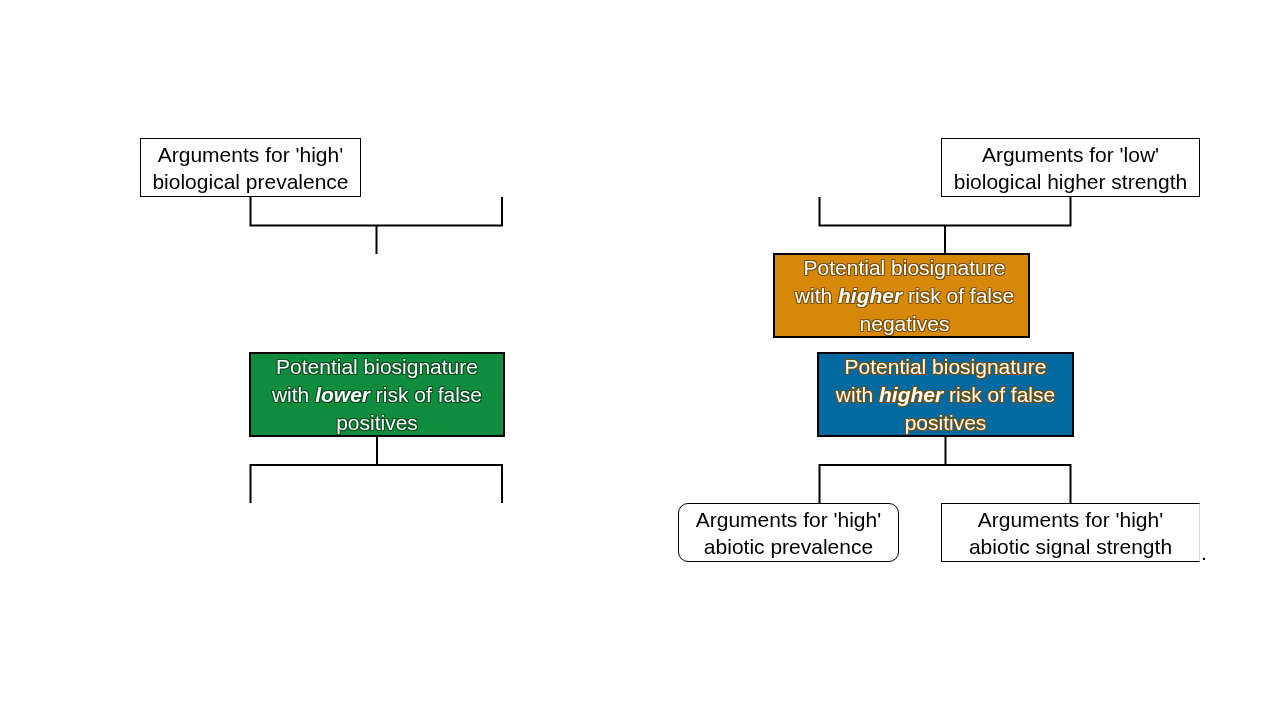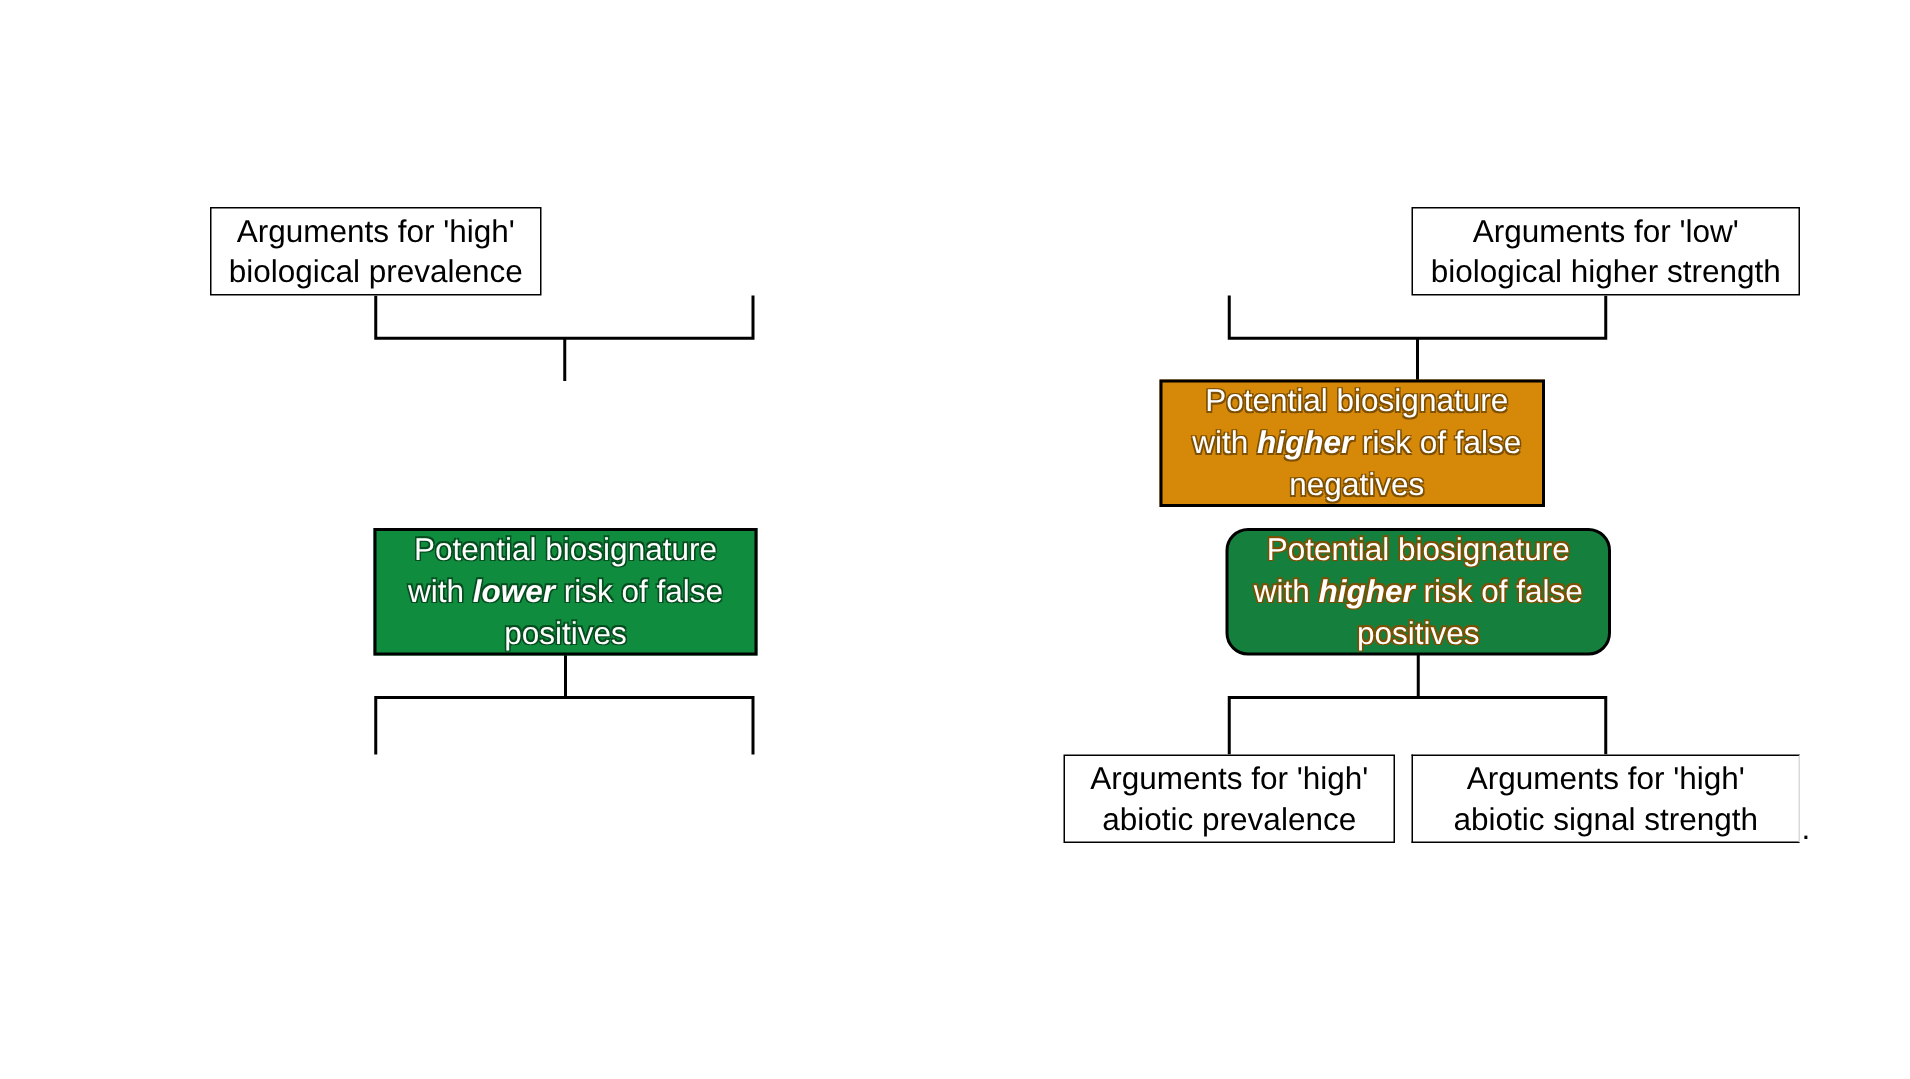--- a/index.html
+++ b/index.html
@@ -86,23 +86,23 @@
 
 
 
 
   <div class="node" style="left:913px; top:138px; width:259px; height:59px;">Arguments for 'low' biological higher strength</div>
 
   <div class="node colored orange-shadow" style="left: 745px; top: 253px; width: 257px; height: 85px; background-color: rgb(214, 136, 8); padding-left: 12px;">
     <div><span>Potential biosignature with </span><span class="emph">higher</span><span> risk of false negatives</span></div>
   </div>
 
-  <div class="node colored orange-shadow" style="left: 789px; top: 352px; width: 257px; height: 85px; background-color: #15803d; border-radius: 15px;">
+  <div class="node colored orange-shadow" style="left: 789px; top: 352px; width: 257px; height: 85px; background-color: #0369a1;">
     <div><span>Potential biosignature with </span><span class="emph">higher</span><span> risk of false positives</span></div>
   </div>
 
-  <div class="node" style="left:681px; top:503px; width:221px; height:59px;">Arguments for 'high' abiotic prevalence</div>
+  <div class="node" style="left:650px; top:503px; width:221px; height:59px;border-radius:10px;">Arguments for 'high' abiotic prevalence</div>
 
   <div class="node faded-right" style="left:913px; top:503px; width:259px; height:59px;">Arguments for 'high' abiotic signal strength</div>
 
   <div class="period" style="left:1173px; top:542px;">.</div>
 
 </div>
 
 </body></html>

